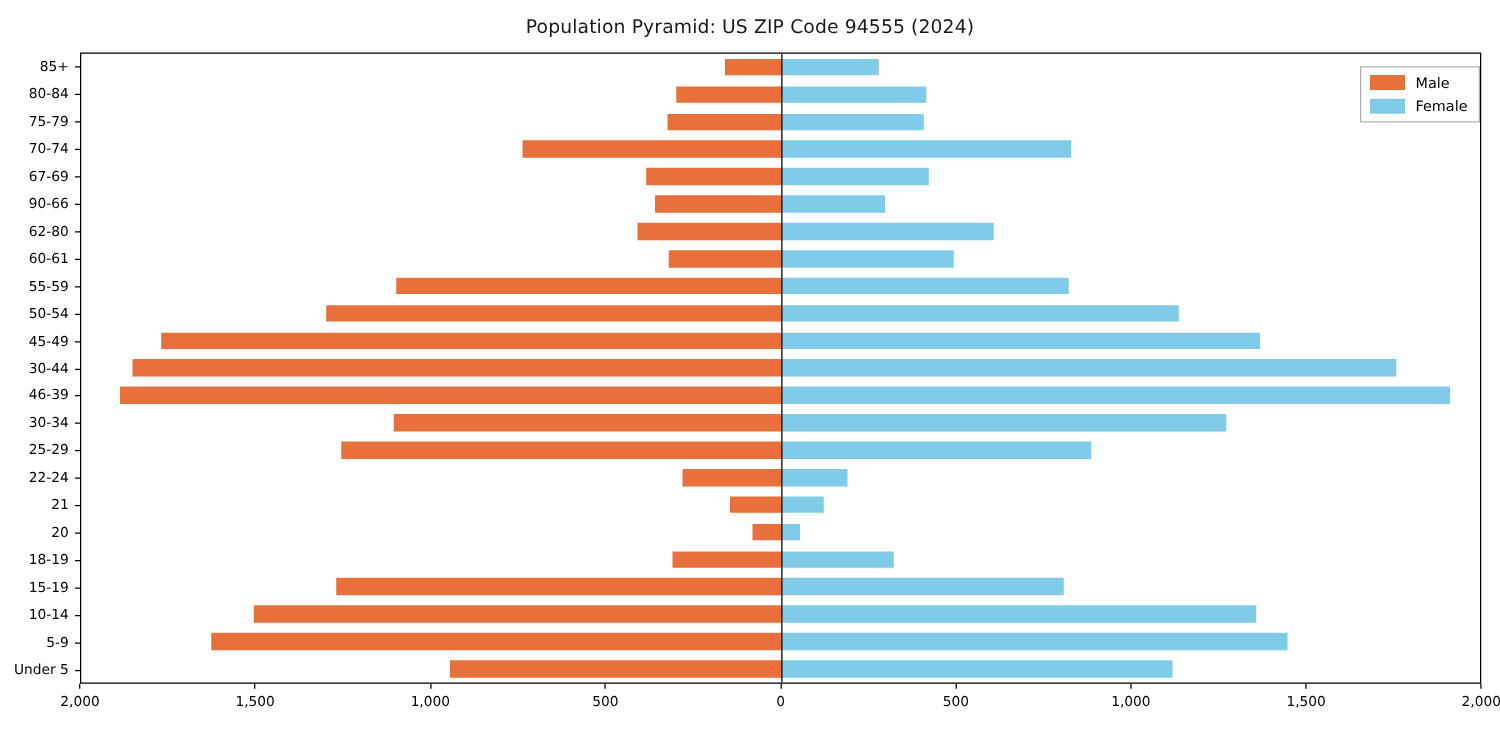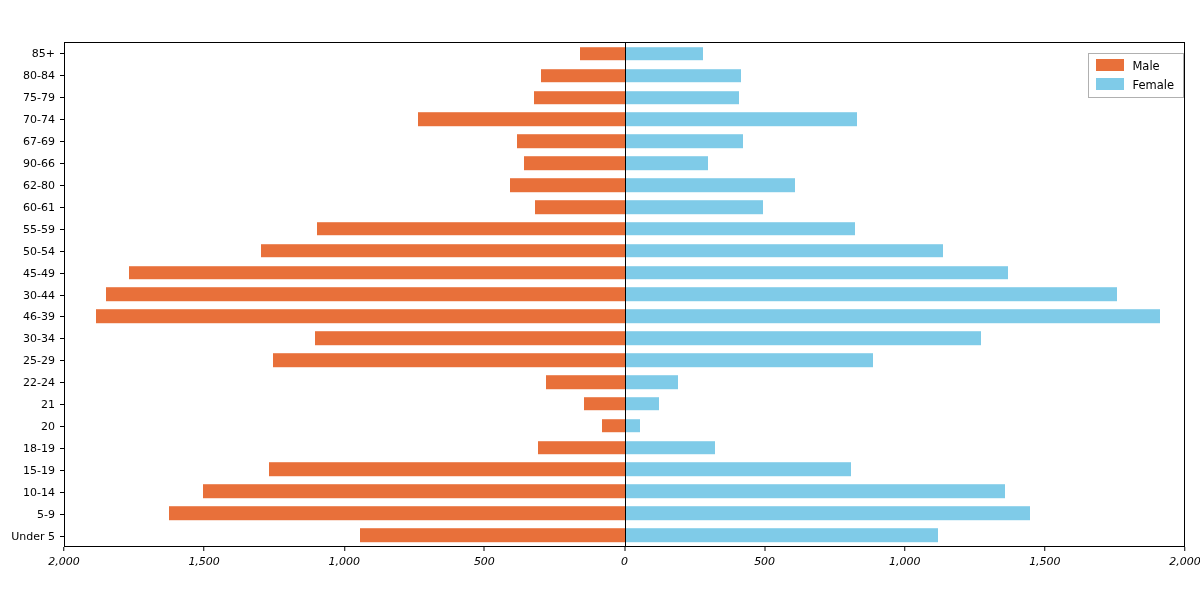--- a/index.html
+++ b/index.html
@@ -31,38 +31,39 @@
   .ylabels{position:absolute;left:0;top:42px;width:64px;height:505px;display:flex;flex-direction:column-reverse;}
   .ylab{flex:1 1 0;position:relative;}
   .ylab span{
     position:absolute;right:9px;top:50%;transform:translateY(-50%);
     font-size:11px;white-space:nowrap;color:#000;
   }
   .ylab i{position:absolute;right:0;top:50%;width:4px;height:1px;background:#000;}
 
   
   .xticks{position:absolute;left:64px;top:547px;width:1121px;height:30px;}
-  .xt{position:absolute;top:0;transform:translateX(-50%);font-style:italic;}
+  .xt{position:absolute;top:0;transform:translateX(-50%);}
   .xt i{display:block;width:1px;height:4px;background:#000;margin:0 auto;}
   .xt span{display:block;font-size:11px;margin-top:4px;white-space:nowrap;color:#000;}
 
   
   #legend{
     position:absolute;right:16px;top:53px;background:#fff;border:1px solid #b0b0b0;
     padding:5px 9px 5px 7px;display:flex;flex-direction:column;gap:5px;
   }
-  .lg-item{display:flex;align-items:flex-start;gap:8px;}
+  .lg-item{display:flex;align-items:center;gap:8px;}
   .lg-swatch{width:28px;height:12px;display:block;}
   .lg-label{font-size:11.5px;color:#000;}
 </style>
 </head>
 <body>
 
 <div id="figure">
 
+  <div id="title">Population Pyramid: US ZIP Code 94555 (2024)</div>
 
   <div class="ylabels">
       <div class="ylab">
         <span>Under 5</span>
         <i></i>
       </div>
       <div class="ylab">
         <span>5-9</span>
         <i></i>
       </div>

